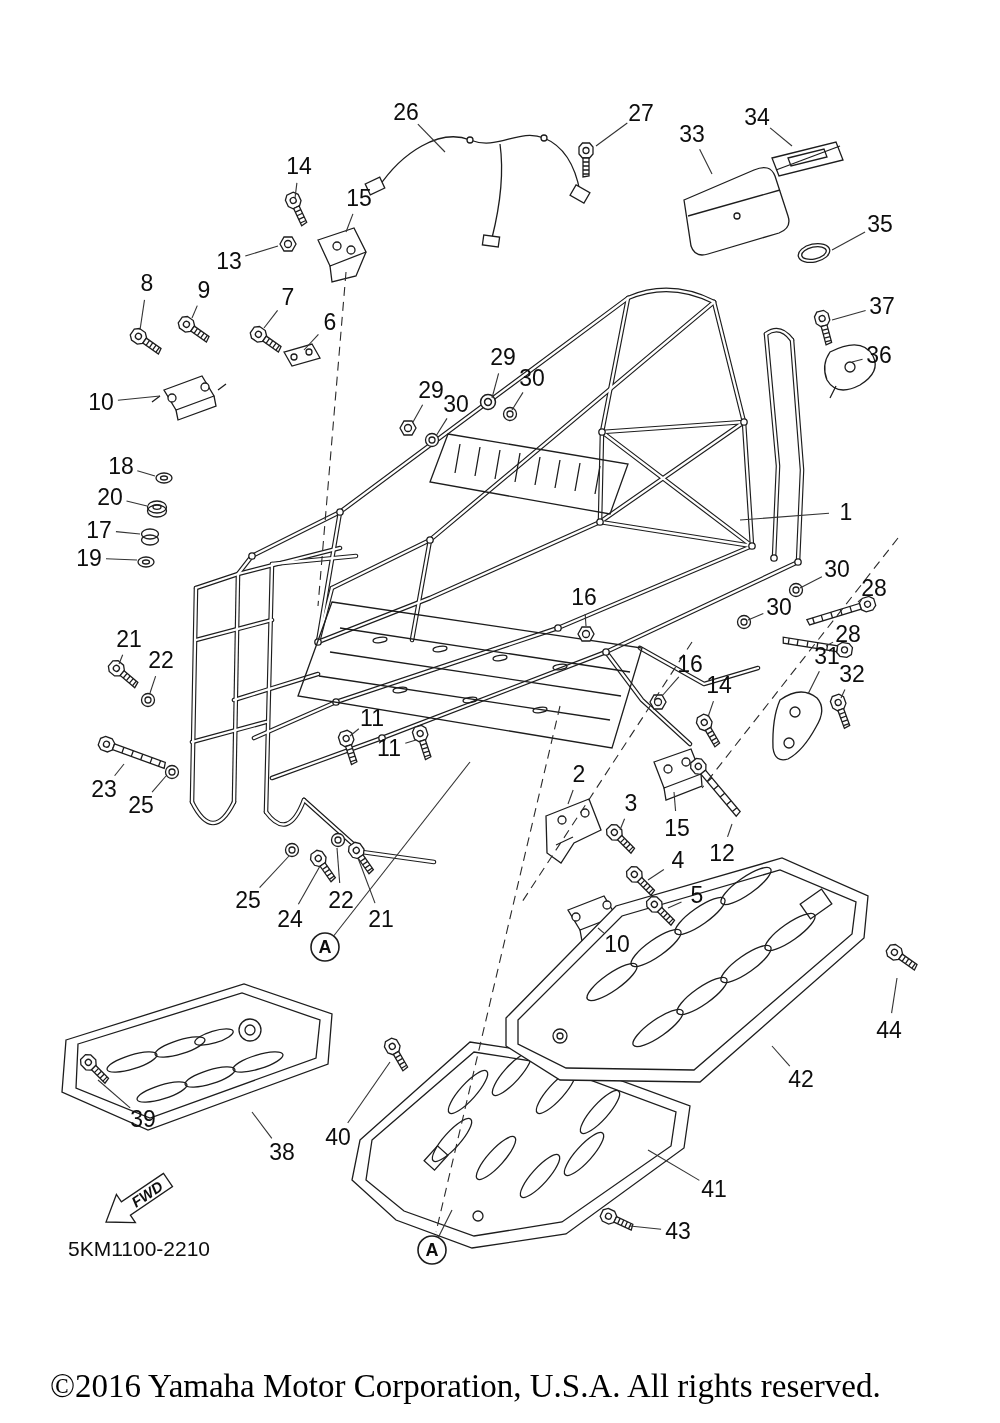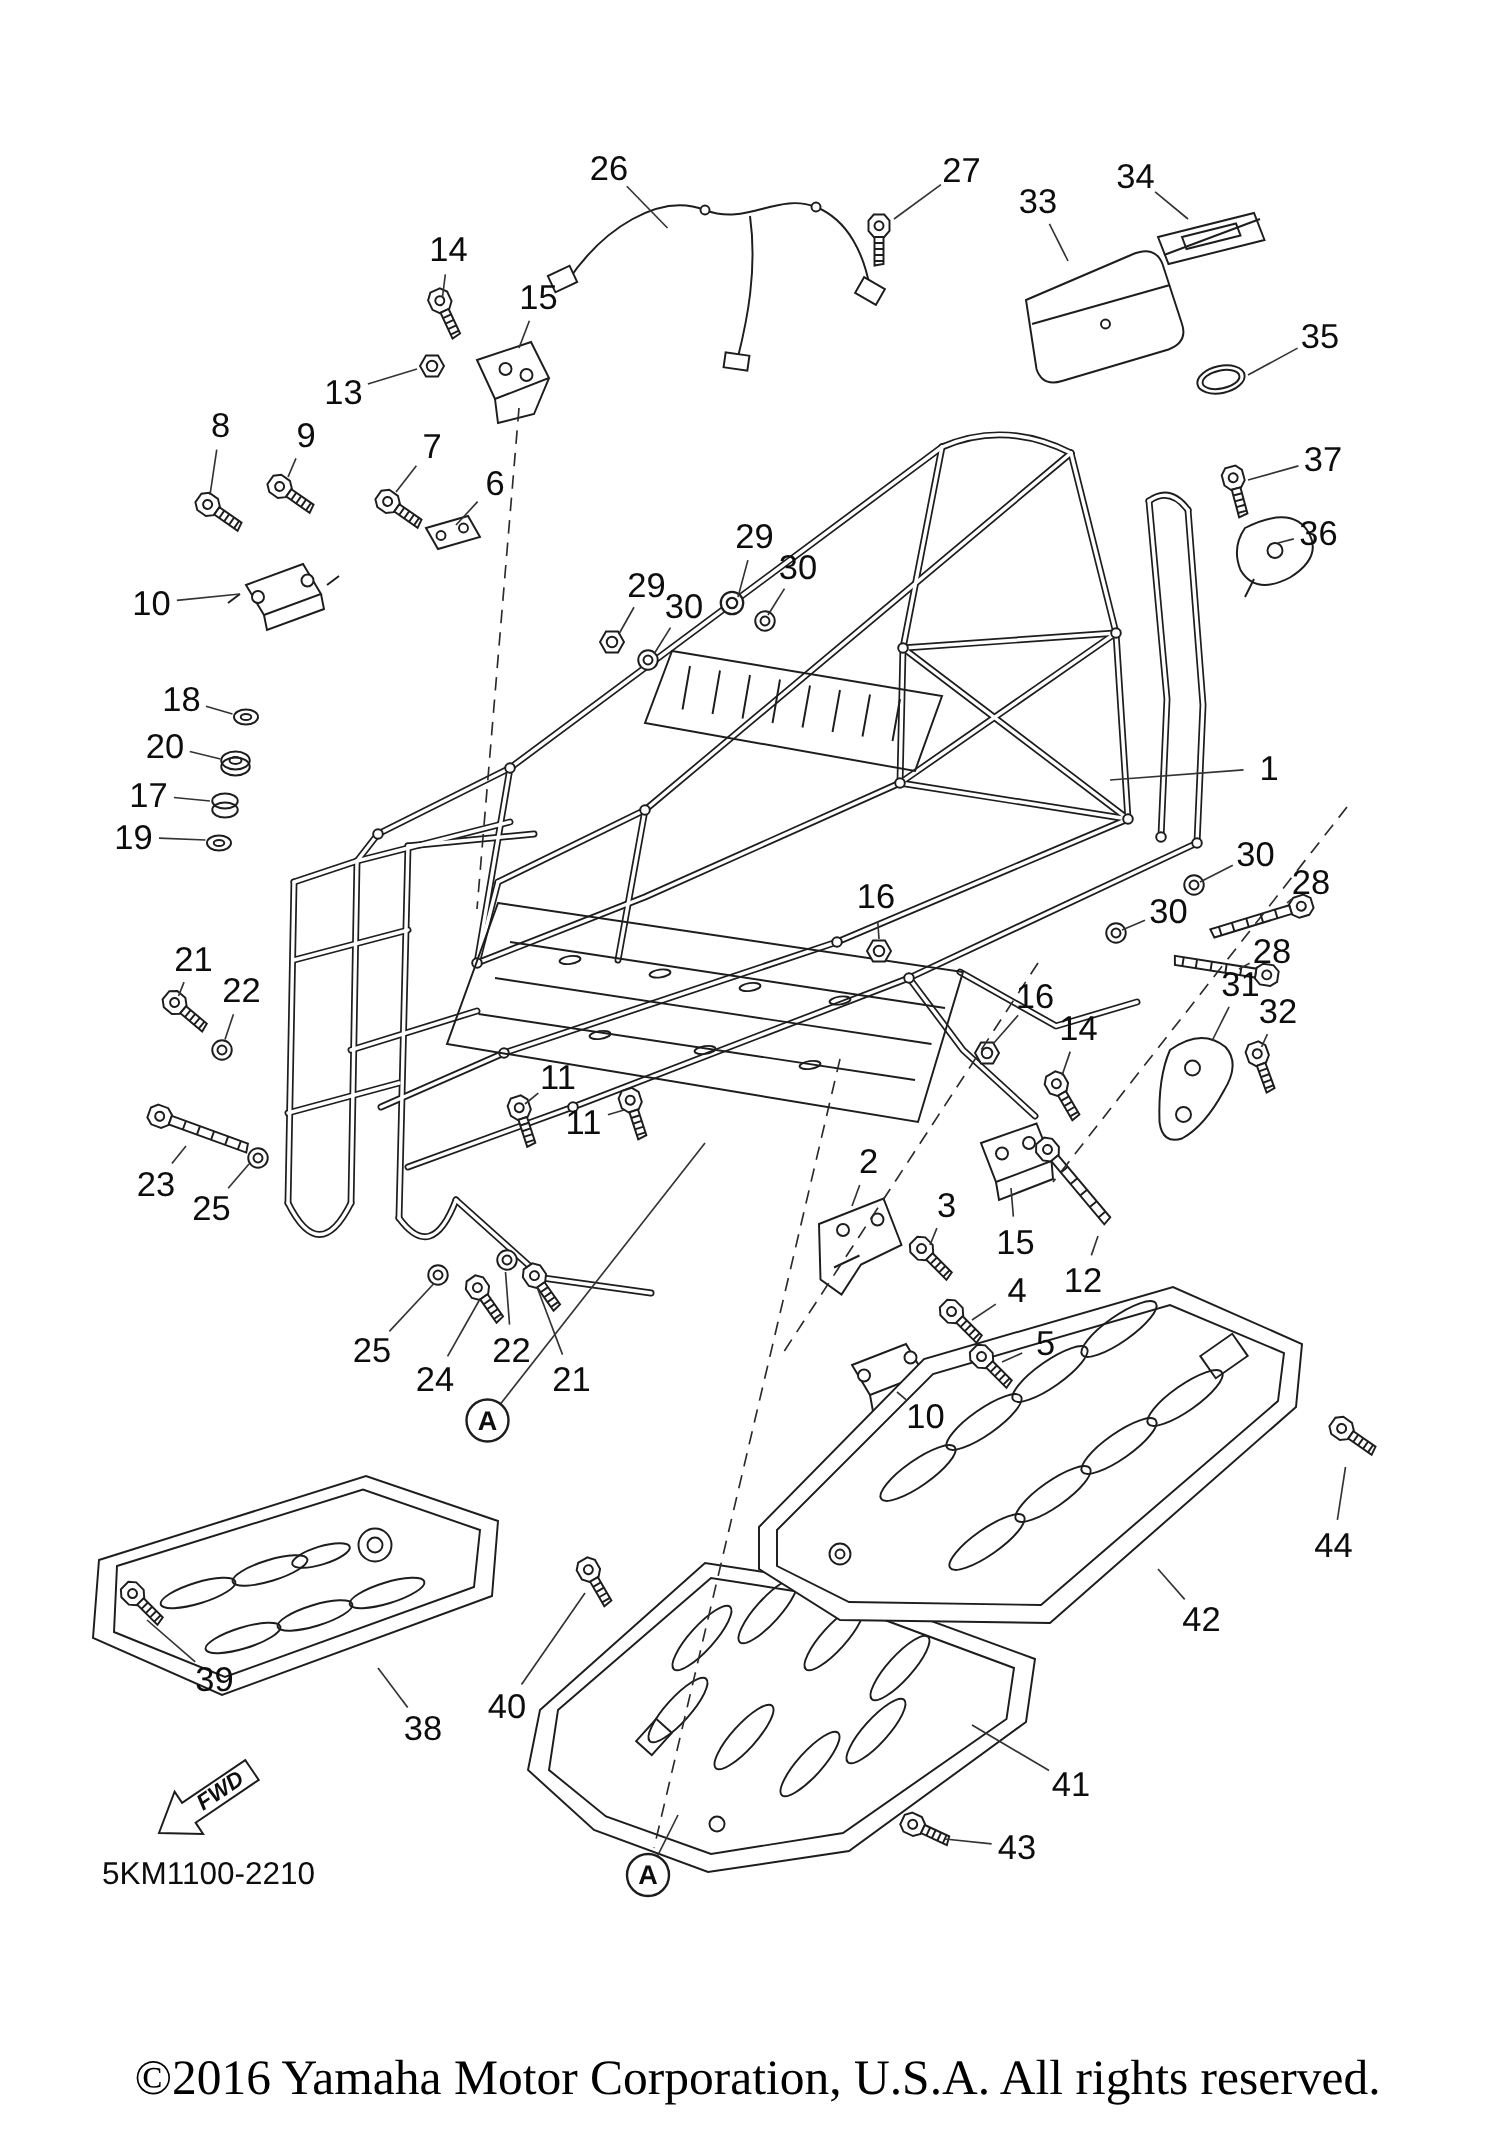--- a/index.html
+++ b/index.html
@@ -17,21 +17,21 @@
   .leader{stroke:#333;stroke-width:1.1;}
   .callout{font-family:"Liberation Sans",sans-serif;font-size:23px;fill:#0d0d0d;
            text-anchor:middle;dominant-baseline:central;}
   .marker-letter{font-family:"Liberation Sans",sans-serif;font-size:18px;font-weight:bold;fill:#0d0d0d;
            text-anchor:middle;dominant-baseline:central;}
   .marker-circle{fill:#fff;stroke:var(--line);stroke-width:1.6;}
   .fwd-text{font-family:"Liberation Sans",sans-serif;font-style:italic;font-weight:bold;font-size:15px;
            fill:#0d0d0d;text-anchor:middle;dominant-baseline:central;}
   .doccode{font-family:"Liberation Sans",sans-serif;font-size:21px;fill:#0d0d0d;}
   .copyright{position:absolute;left:50px;top:1368px;width:910px;font-family:"Liberation Serif",serif;
-           font-size:33px;color:#000;white-space:nowrap;text-align:center;}
+           font-size:33px;color:#000;white-space:nowrap;}
 </style>
 </head>
 <body>
 
 <svg id="diagram" width="1000" height="1423" viewBox="0 0 1000 1423">
   <defs>
     <g id="bolt">
       <path d="M-3,-7 L4,-7 L8,-3.5 L8,3.5 L4,7 L-3,7 L-7,3.5 L-7,-3.5 Z"></path>
       <circle cx="0.5" cy="0" r="3"></circle>
       <path d="M8,-3 L26,-3 L27,3 L8,3 Z"></path>

